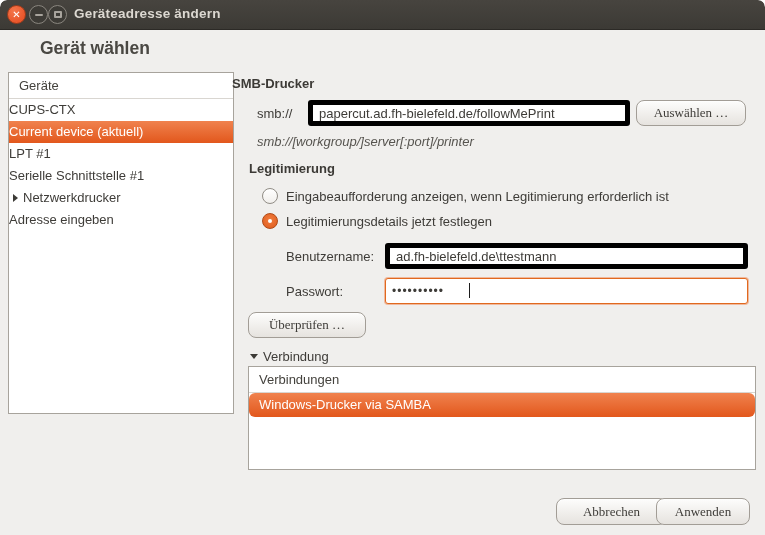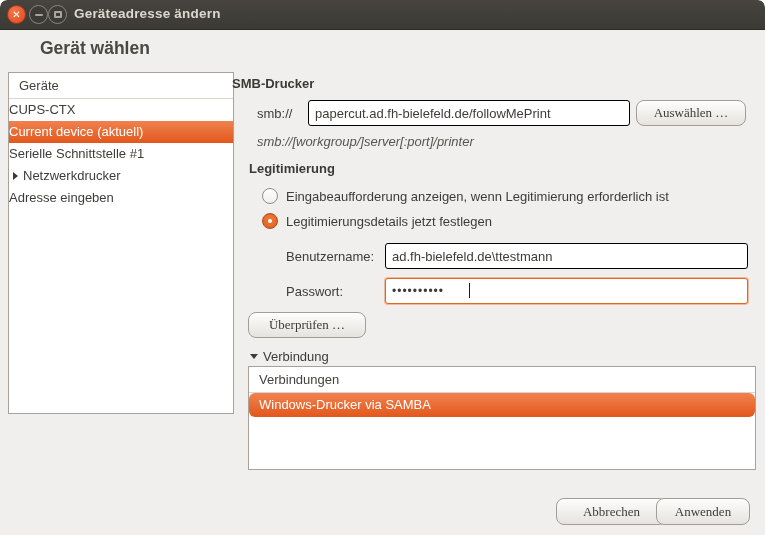--- a/index.html
+++ b/index.html
@@ -61,21 +61,21 @@
     border-radius: 8px;
     color: #3e3c38; font-size: 13px;
     display: flex; align-items: center; justify-content: center;
     box-shadow: 0 1px 0 rgba(255,255,255,.6) inset;
     cursor: default;
     font-family: Liberation Serif, serif;
   }
   .gtk-input {
     position: absolute;
     background: #ffffff;
-    border: 1px solid #000000;
+    border: 5px solid #000000;
     border-radius: 3px;
     font-family: "Liberation Sans", "DejaVu Sans", sans-serif;
     font-size: 13px; color: #3e3c38;
     padding: 0 6px;
     outline: none;
   }
   .gtk-input.focused {
     border: 1px solid #e0691f;
     box-shadow: 0 0 0 1px rgba(240,120,60,.45);
   }
@@ -165,20 +165,21 @@
     </div>
     <div class="win-title">Geräteadresse ändern</div>
   </div>
 
   <div class="heading">Gerät wählen</div>
 
   <div class="panel device-panel">
     <div class="list-colheader">Geräte</div>
     <div class="dev-row">CUPS-CTX</div>
     <div class="dev-row sel">Current device (aktuell)</div>
+    <div class="dev-row">LPT #1</div>
     <div class="dev-row">Serielle Schnittstelle #1</div>
     <div class="dev-row has-expander">
       <span class="tri-right"></span><span>Netzwerkdrucker</span>
     </div>
     <div class="dev-row">Adresse eingeben</div>
   </div>
 
   <div class="section-title" style="left:232px; top:76px;">SMB-Drucker</div>
   <div class="lbl" style="left:257px; top:106px;">smb://</div>
   <input class="gtk-input" style="left: 308px; top: 100px; width: 322px; height: 26px;" type="text" value="papercut.ad.fh-bielefeld.de/followMePrint">

